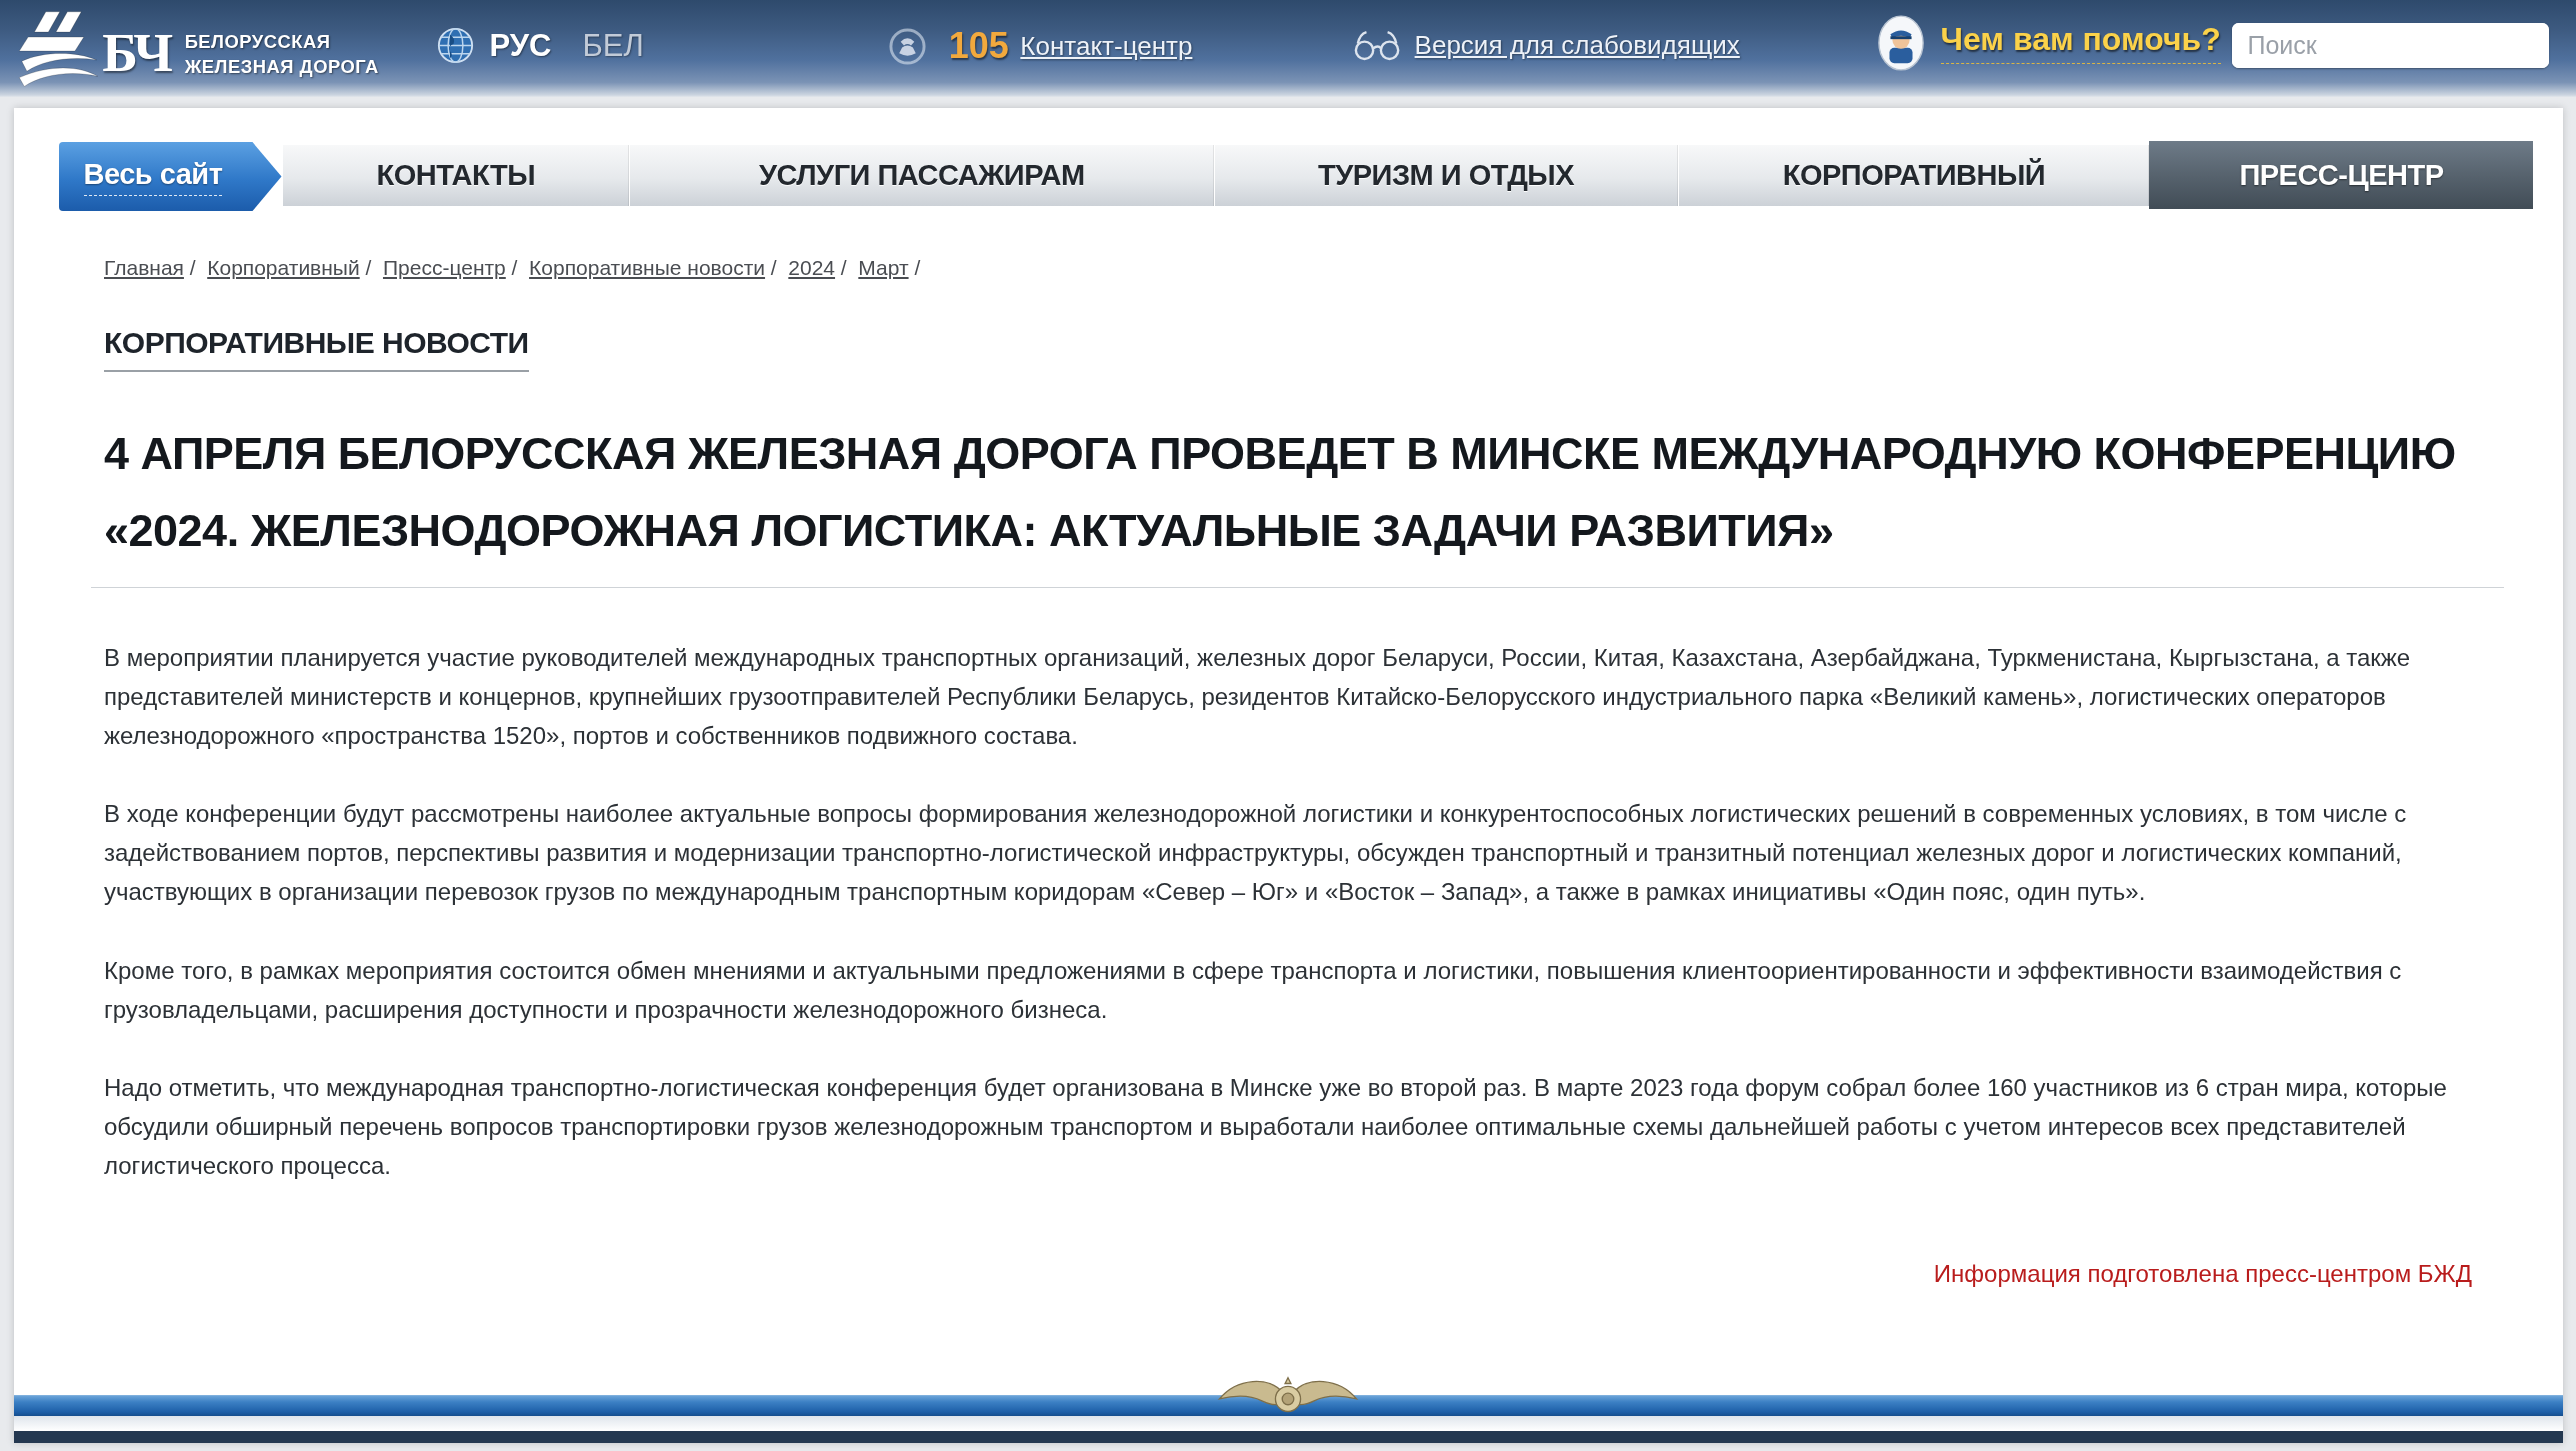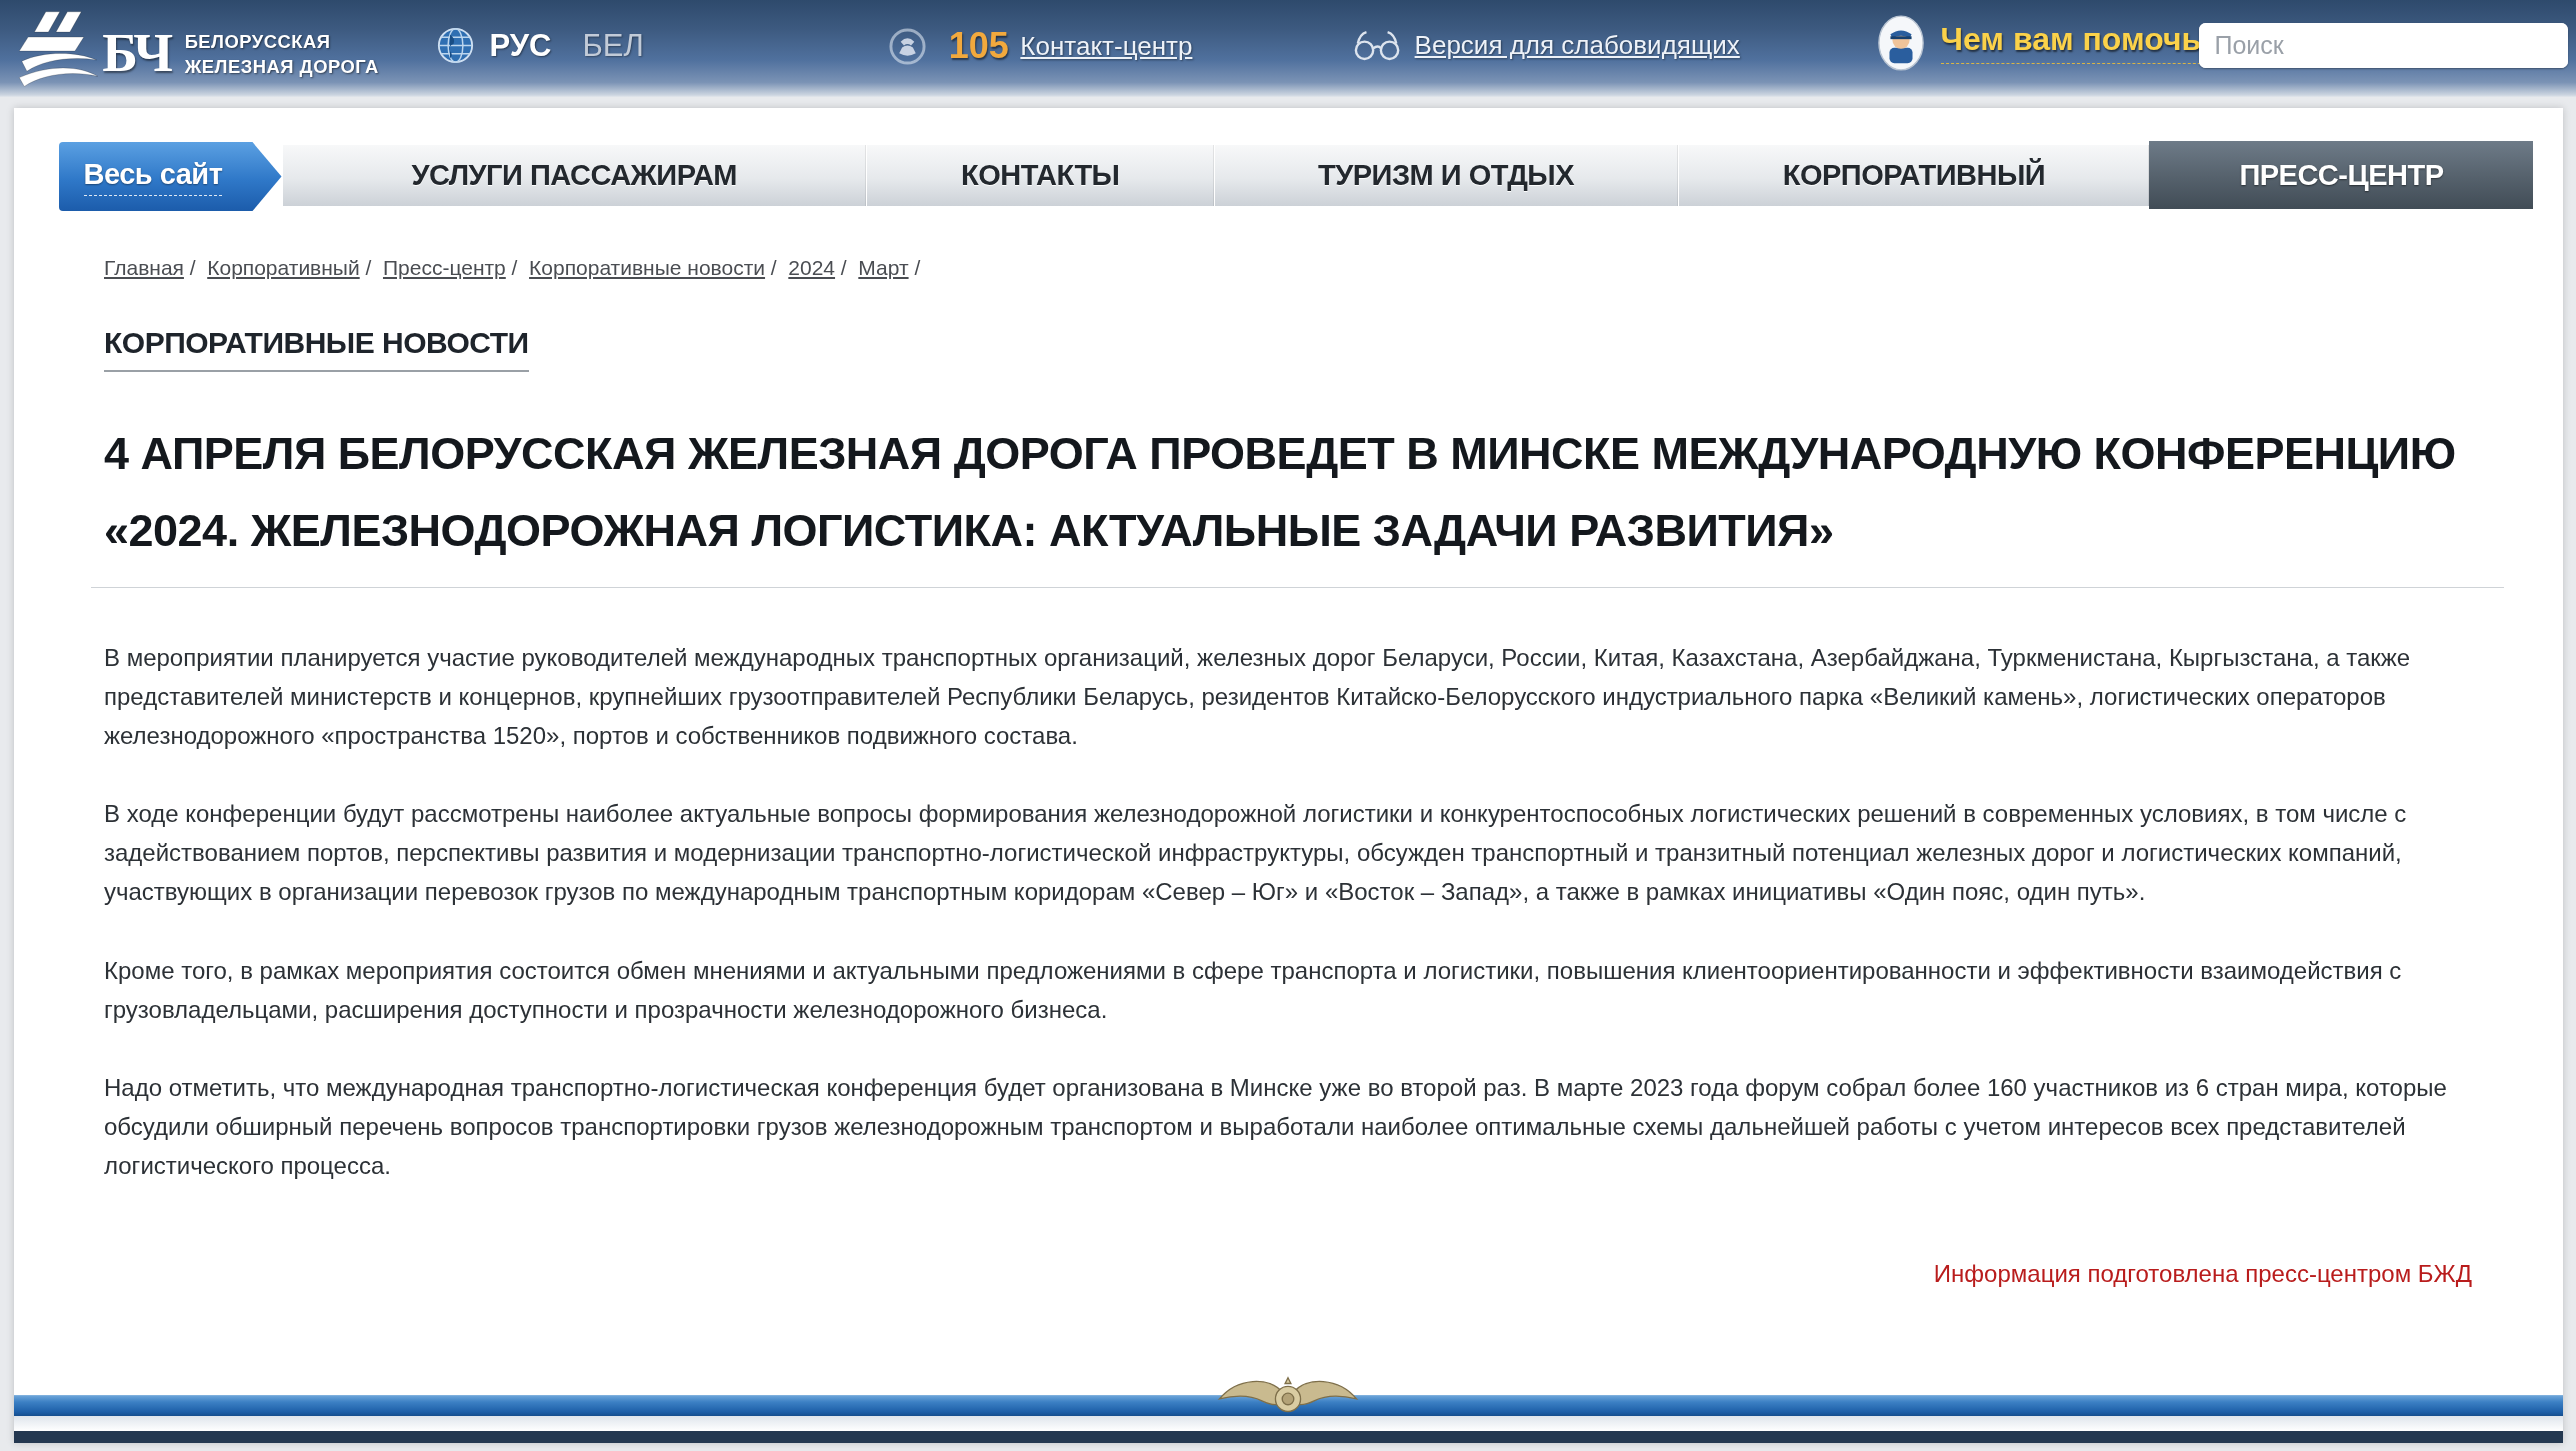--- a/index.html
+++ b/index.html
@@ -41,21 +41,21 @@
   .access-label { color: #eef2f8; font-size: 26px; text-decoration: underline; text-shadow: 1px 1px 1.9px rgba(0,0,0,.4); }
 
   .help { position: absolute; left: 1877px; top: 13.5px; display: flex; align-items: center; }
   .help-icon { width: 48px; height: 58px; margin-right: 15.5px; }
   .help-label {
     color: #fbd24a; font-size: 32px; font-weight: bold;
     text-shadow: 1px 1.9px 1.9px rgba(0,0,0,.55);
     border-bottom: 1.9px dashed #d9b545; padding-bottom: 5.8px;
   }
 
-  .search { position: absolute; right: 8px; top: 23px; width: 369px; height: 45px;
+  .search { position: absolute; right: 27px; top: 23px; width: 317px; height: 45px;
     background: #fff; border-radius: 6.8px; display: flex; overflow: hidden;
     box-shadow: 0 1px 1.9px rgba(0,0,0,.35); }
   .search input {
     flex: 1; border: none; outline: none; padding: 0 15.5px;
     font-size: 25px; color: #444; font-family: "Liberation Sans", sans-serif;
   }
   .search input::placeholder { color: #9aa0a8; }
 
   
   .card {
@@ -192,25 +192,25 @@
 
   </div>
 </div>
 
 <div class="card">
 
   <div class="nav">
     <div class="tab tab-blue">
       <span>Весь сайт</span>
     </div>
+    <div class="tab g1">
+        <span>КОНТАКТЫ</span>
+      </div>
     <div class="tab g2">
         <span>УСЛУГИ ПАССАЖИРАМ</span>
-      </div>
-    <div class="tab g1">
-        <span>КОНТАКТЫ</span>
       </div>
     <div class="tab g4">
         <span>ТУРИЗМ И ОТДЫХ</span>
       </div>
     <div class="tab g5">
         <span>КОРПОРАТИВНЫЙ</span>
       </div>
     <div class="tab tab-dark g6">
         <span>ПРЕСС-ЦЕНТР</span>
       </div>

